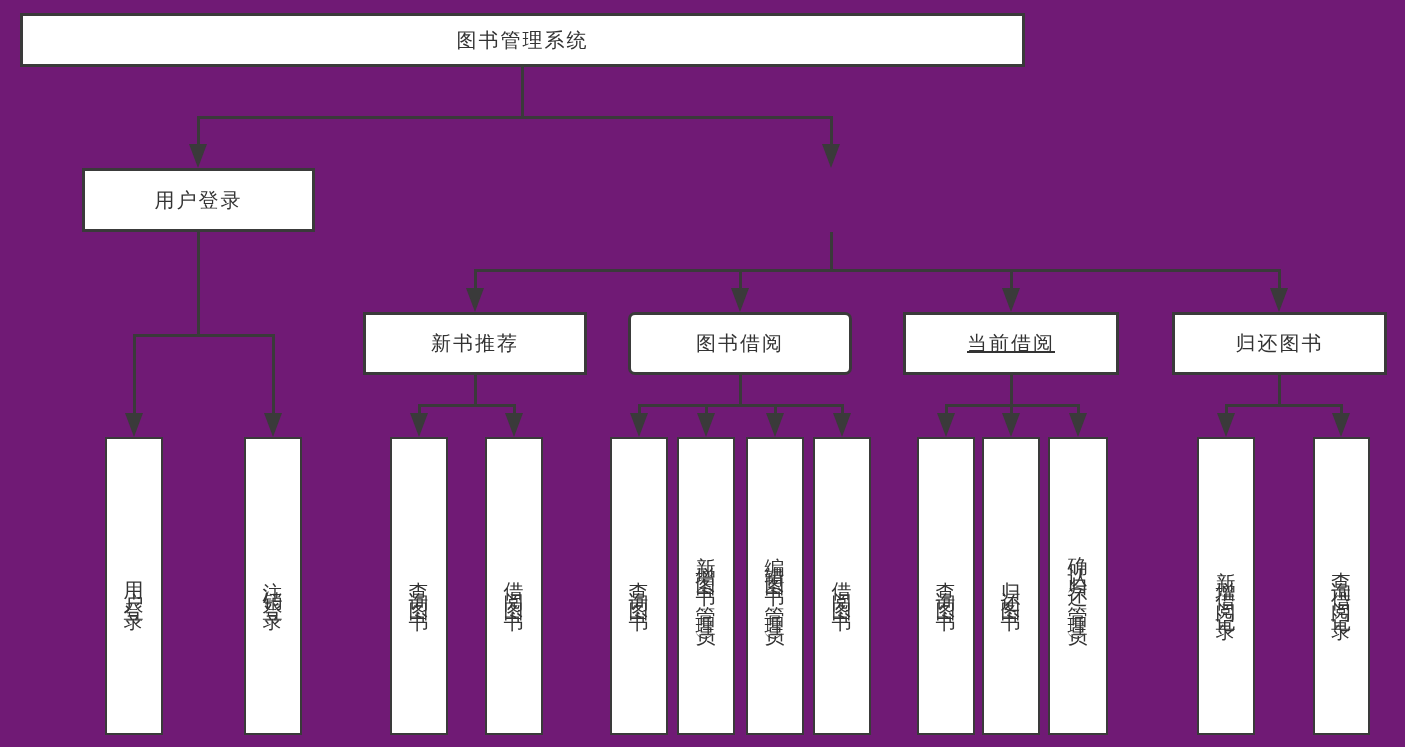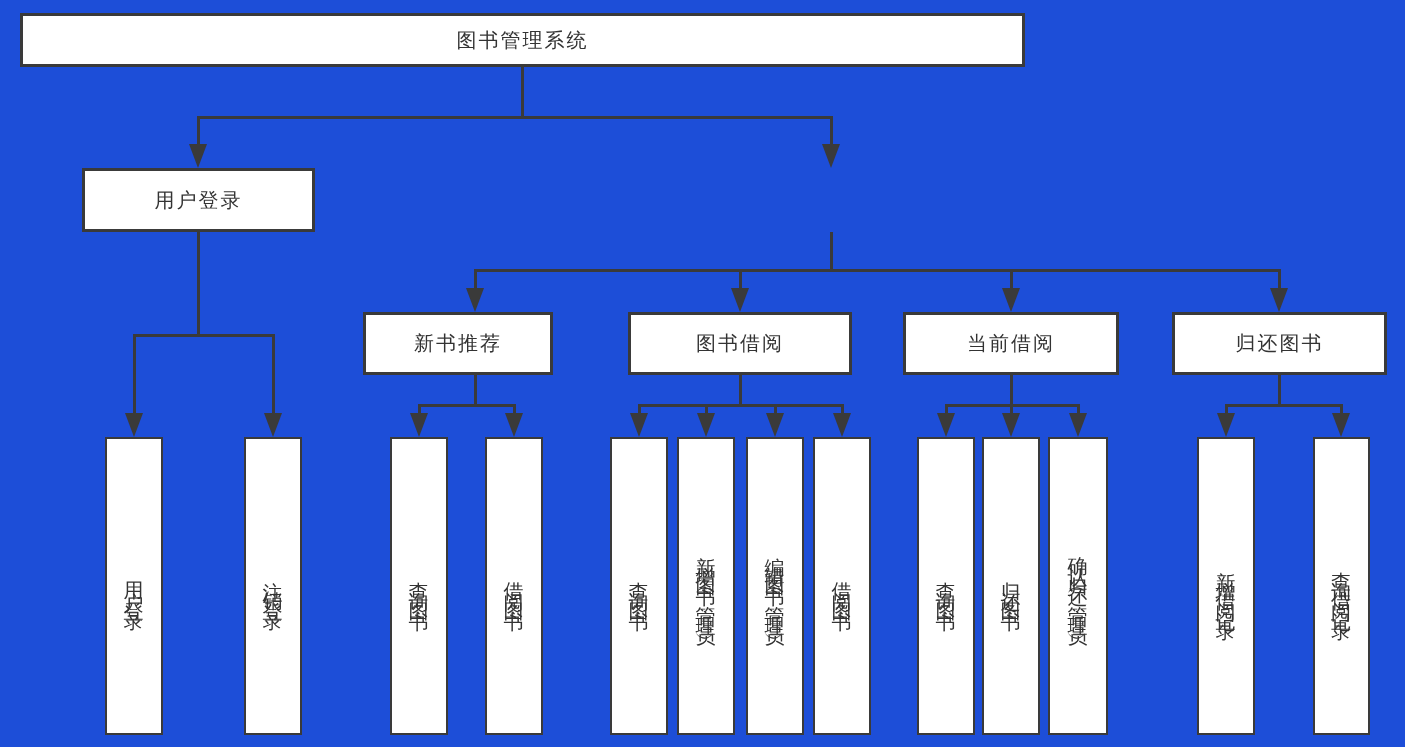--- a/index.html
+++ b/index.html
@@ -1,19 +1,19 @@
 <!DOCTYPE html>
 <html><head>
 <meta charset="utf-8">
 <style>
   html,body{margin:0;padding:0;background:#ffffff;}
   #canvas{
     position:relative;
     width:1405px;height:747px;
-    background:#1d4ed8;
+    background:#701a75;
     font-family:"Liberation Sans","DejaVu Sans",sans-serif;
     color:#2e2e2e;
     overflow:hidden;
   }
   .box{
     position:absolute;
     background:#ffffff;
     border:3px solid #3a3a3a;
     box-sizing:border-box;
     display:flex;align-items:center;justify-content:center;
@@ -81,27 +81,27 @@
   <div class="hl" style="left:473.5px;top:268.5px;width:807px;"></div>
   <div class="vl" style="left:473.5px;top:271px;height:19px;"></div>
   <div class="vl" style="left:738.5px;top:271px;height:19px;"></div>
   <div class="vl" style="left:1009.5px;top:271px;height:19px;"></div>
   <div class="vl" style="left:1277.5px;top:271px;height:19px;"></div>
   <div class="ah" style="left:466px;top:288px;"></div>
   <div class="ah" style="left:731px;top:288px;"></div>
   <div class="ah" style="left:1002px;top:288px;"></div>
   <div class="ah" style="left:1270px;top:288px;"></div>
 
-  <div class="box" style="left:363px;top:312px;width:190px;height:63px;">
+  <div class="box" style="left:363px;top:312px;width:224px;height:63px;">
     <span>新书推荐</span>
   </div>
-  <div class="box" style="left:628px;top:312px;width:224px;height:63px;">
+  <div class="box" style="left:628px;top:312px;width:224px;height:63px;border-radius:7px;">
     <span>图书借阅</span>
   </div>
-  <div class="box" style="left:903px;top:312px;width:216px;height:63px;">
+  <div class="box" style="left:903px;top:312px;width:216px;height:63px;text-decoration:underline;">
     <span>当前借阅</span>
   </div>
   <div class="box" style="left:1172px;top:312px;width:215px;height:63px;">
     <span>归还图书</span>
   </div>
 
   <div class="vl" style="left:473.5px;top:375px;height:31px;"></div>
   <div class="hl" style="left:417.5px;top:403.5px;width:98px;"></div>
   <div class="vl" style="left:417.5px;top:406px;height:9px;"></div>
   <div class="vl" style="left:512.5px;top:406px;height:9px;"></div>

